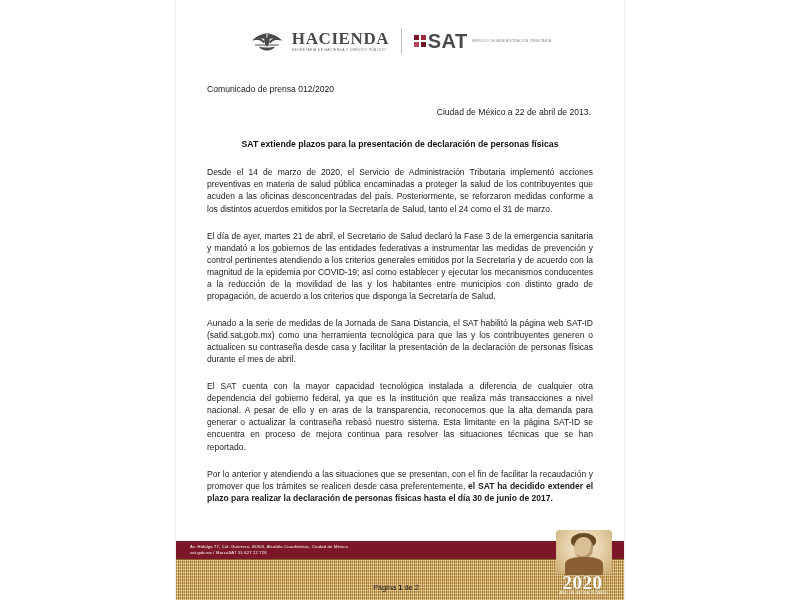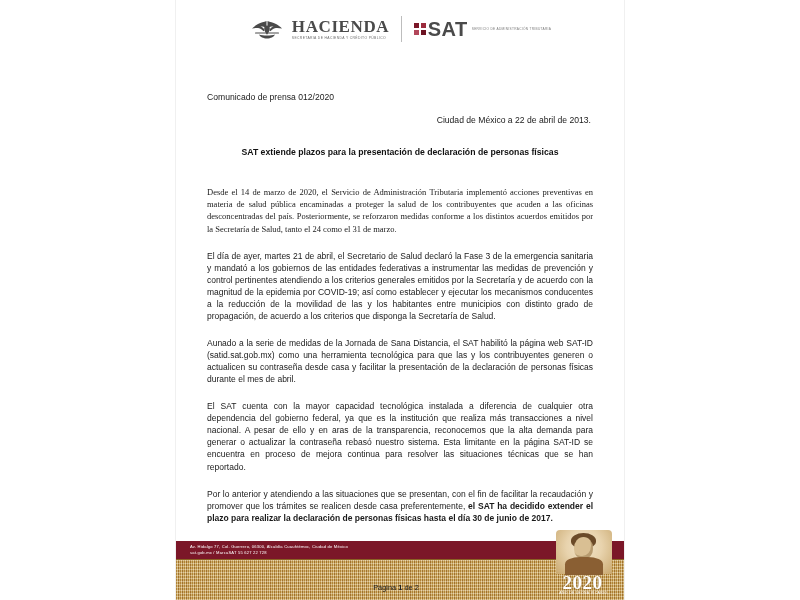--- a/index.html
+++ b/index.html
@@ -27,21 +27,21 @@
     top: 0; bottom: 0;
     width: 176px;
     background: #ffffff;
   }
   .side-left { left: 0; }
   .side-right { right: 0; }
 
   
   .header {
     position: absolute;
-    left: 176px; top: 8px;
+    left: 176px; top: 20px;
     width: 448px;
     height: 42px;
     display: flex;
     align-items: center;
     justify-content: center;
     gap: 0px;
   }
   .logo-block {
     display: flex;
     align-items: center;
@@ -93,21 +93,21 @@
     font-size: 3.2px;
     color: #7a7a7a;
     letter-spacing: 0.3px;
     margin-left: 2px;
     white-space: nowrap;
   }
 
   
   .doc-body {
     position: absolute;
-    left: 176px; top: 84px;
+    left: 176px; top: 76px;
     width: 448px;
     padding: 0 31px;
   }
   .comunicado {
     font-size: 8.6px;
     color: #1a1a1a;
     margin: 8px 0 0 0;
   }
   .ciudad {
     font-size: 8.6px;
@@ -124,21 +124,21 @@
     margin: 22px 0 16px 0;
     line-height: 1.3;
   }
   p.para {
     font-size: 8.5px;
     line-height: 1.42;
     color: #1a1a1a;
     text-align: justify;
     margin: 15px 0 0 0;
   }
-  p.para.first { margin-top: 28px; font-family: Liberation Serif, serif; }
+  p.para.first { margin-top: 16px; }
   .ital { }
   .bold { font-weight: 700; }
 
   
   .footer-bar {
     position: absolute;
     left: 176px; top: 541px;
     width: 448px; height: 18px;
     background: #7b1728;
     color: #ffffff;

